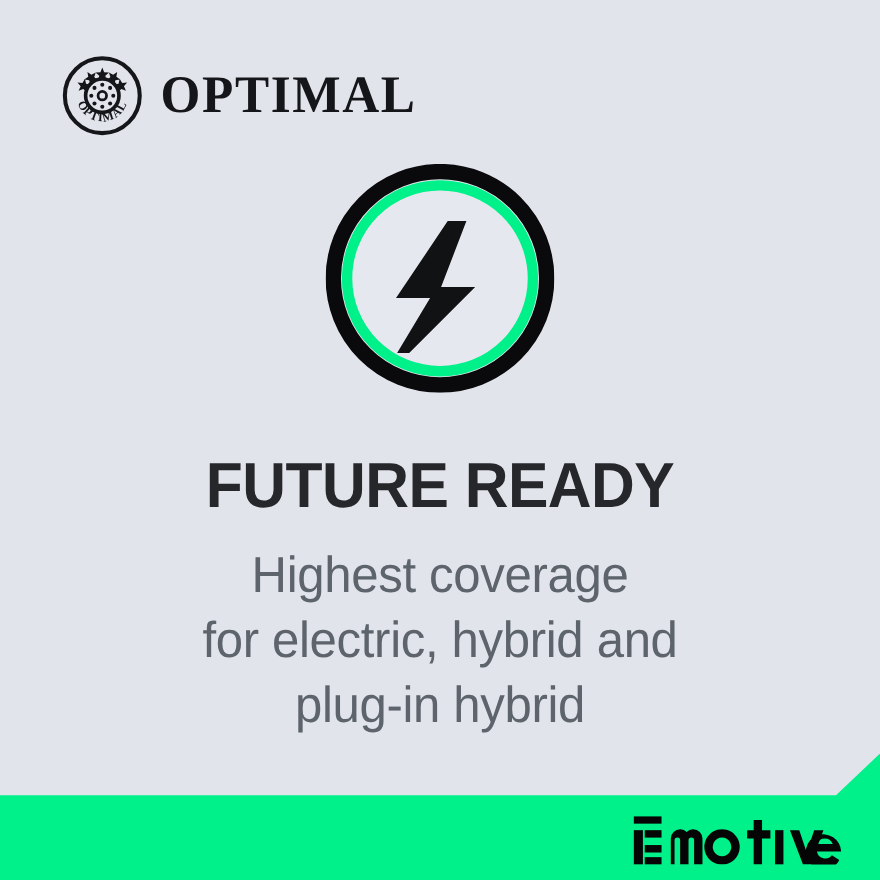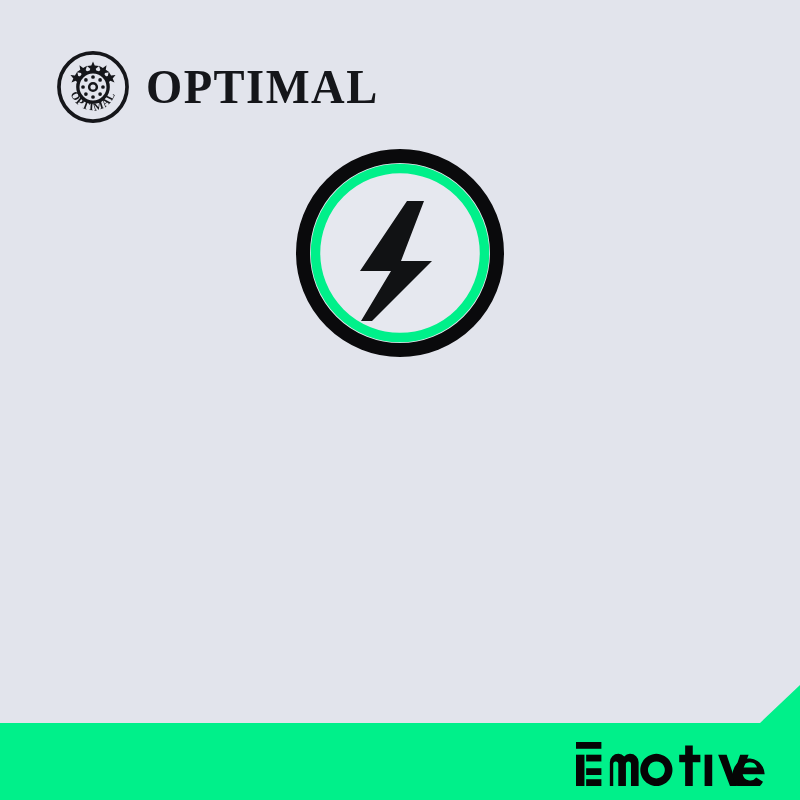--- a/index.html
+++ b/index.html
@@ -165,20 +165,29 @@
     <svg class="badge-svg" viewBox="0 0 208 208" aria-hidden="true">
 
       <circle cx="104" cy="104" r="97" fill="#e6e8ef" stroke="#0a0a0c" stroke-width="14"></circle>
 
       <circle cx="104" cy="104" r="84.5" fill="none" stroke="#00f08a" stroke-width="9.5"></circle>
 
       <polygon fill="#111214" points="111,52 64,122 95,122 65,172 76,172 136,112 105,112 128,52"></polygon>
     </svg>
   </div>
 
+  <div class="copy-block">
+    <div class="headline">FUTURE READY</div>
+
+    <div class="subcopy">
+      <span class="ln">Highest coverage</span>
+      <span class="ln">for electric, hybrid and</span>
+      <span class="ln">plug-in hybrid</span>
+    </div>
+  </div>
 
   <div class="footer-band">
     <svg class="footer-logo" viewBox="0 0 232 52" aria-hidden="true">
       <g fill="#050505">
 
         <rect x="0" y="0" width="30" height="8"></rect>
         <rect x="0" y="15" width="10" height="37"></rect>
         <rect x="12" y="15" width="18" height="8"></rect>
         <rect x="12" y="31" width="18" height="8"></rect>
         <rect x="12" y="44" width="18" height="8"></rect>

